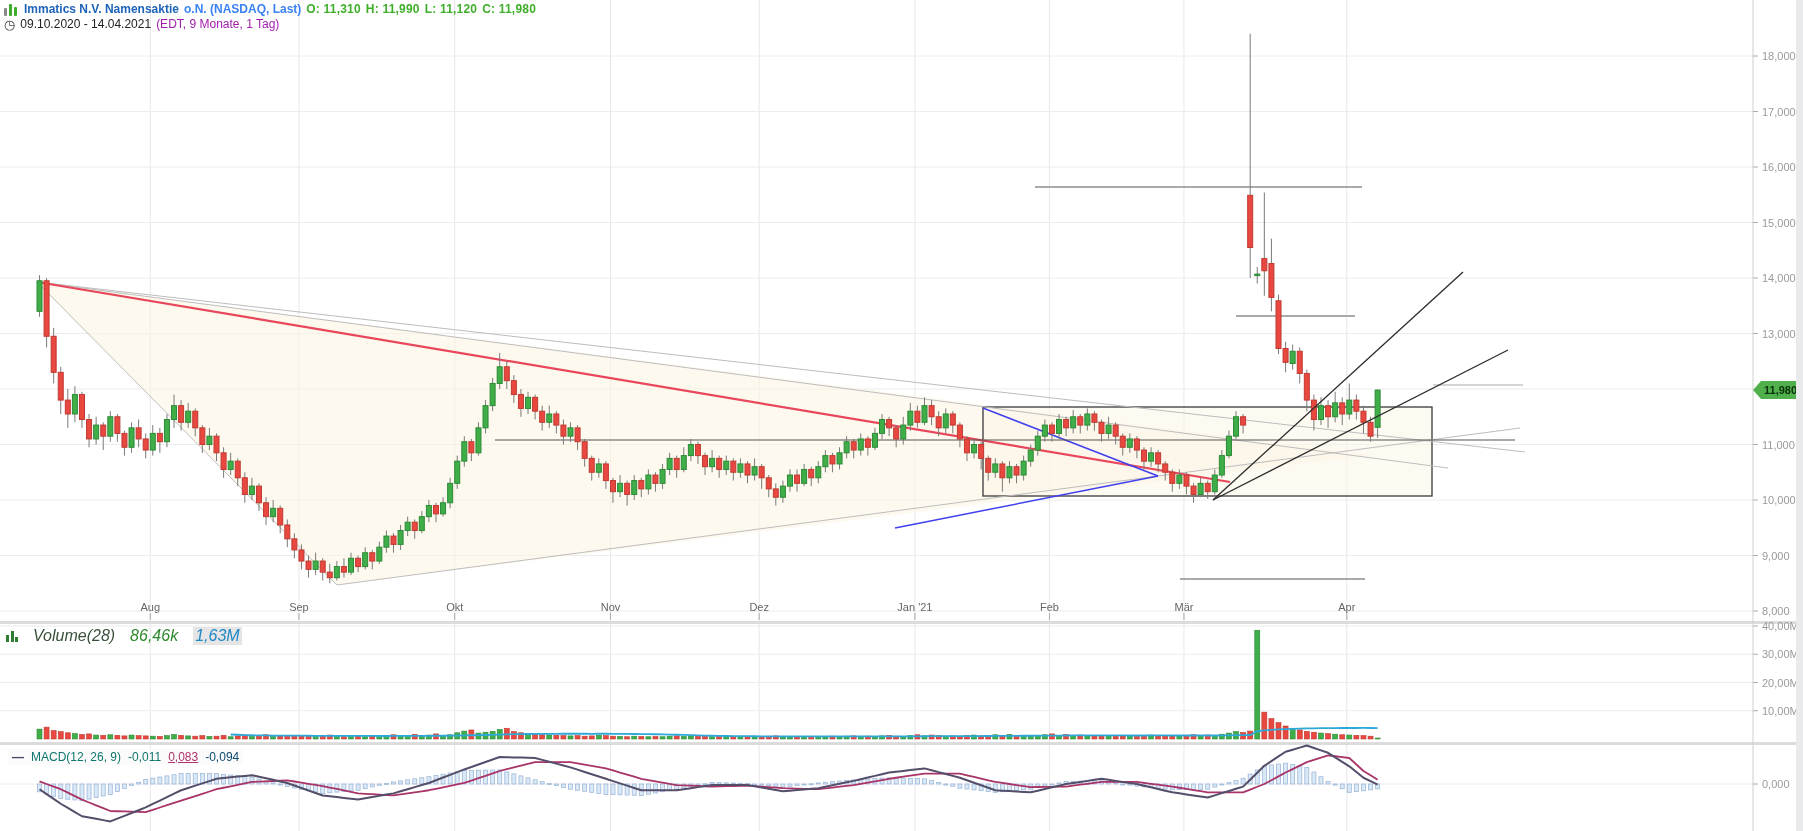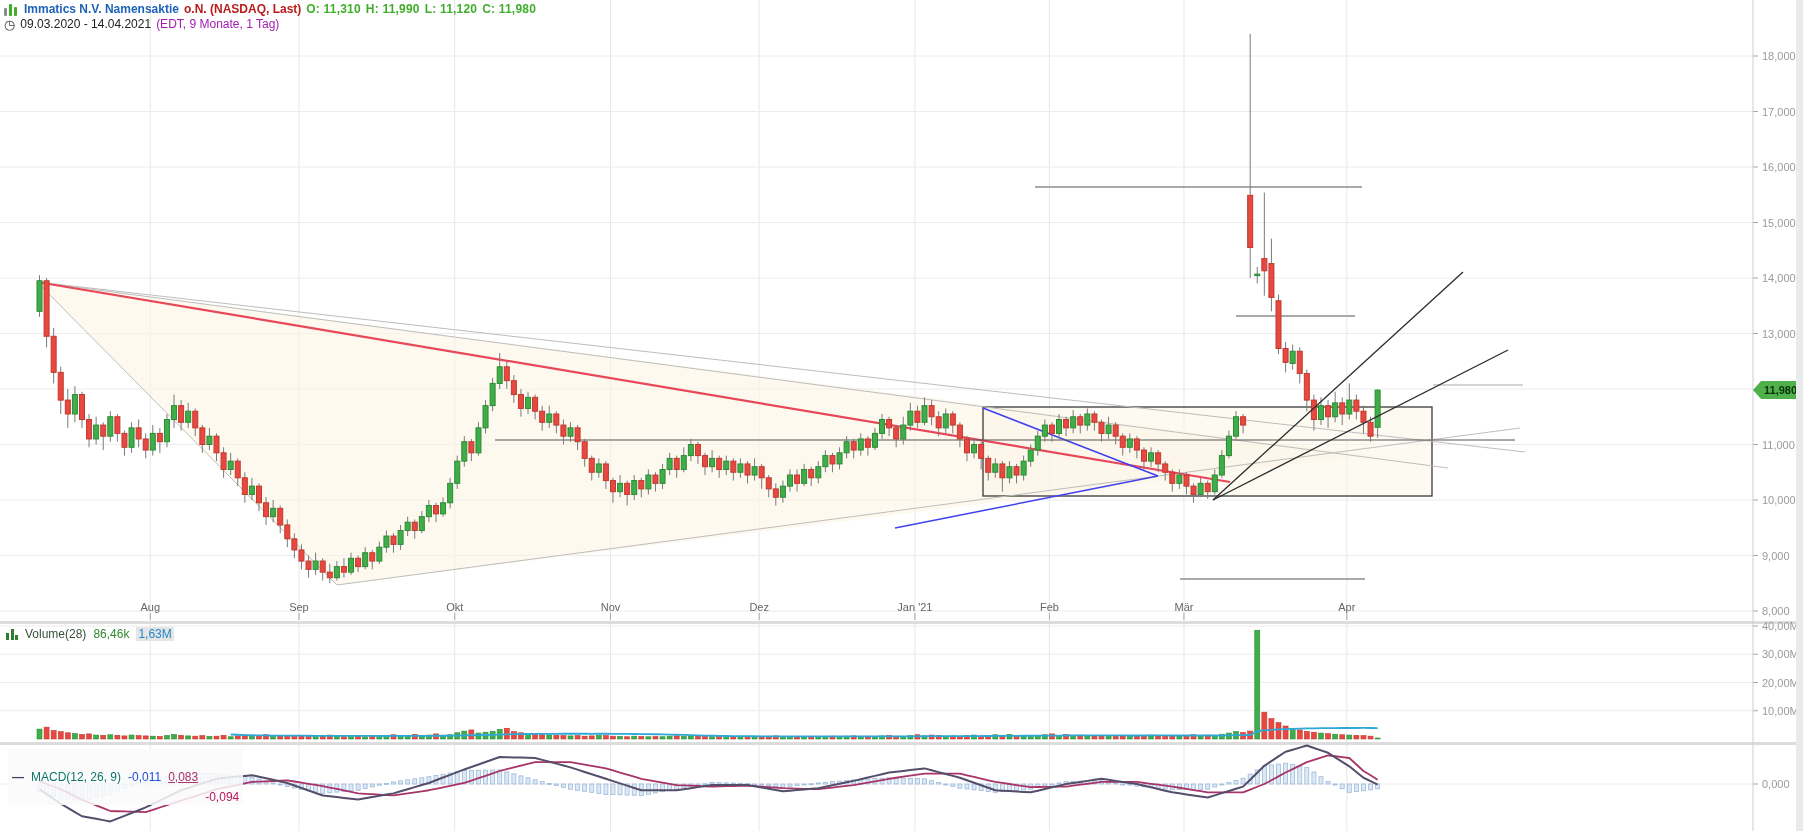--- a/index.html
+++ b/index.html
@@ -1,45 +1,45 @@
 <!DOCTYPE html>
 <html><head>
 <meta charset="utf-8">
 <style>
   html,body{margin:0;padding:0;background:#fff;}
   .chart-root{position:relative;width:1803px;height:831px;background:#fff;overflow:hidden;
               font-family:"Liberation Sans",sans-serif;}
   .hdr{position:absolute;left:4px;top:2px;z-index:30;line-height:15px;}
   .hdr-row{display:flex;align-items:center;gap:5px;font-size:12px;white-space:nowrap;text-align:center;}
   .t-title{color:#1d63b8;font-weight:bold;}
-  .t-sub{color:#b91c1c;font-weight:bold;}
+  .t-sub{color:#3b82f6;font-weight:bold;}
   .t-ohlc{color:#3fae2a;font-weight:bold;letter-spacing:.2px;}
   .t-range{color:#222;}
   .t-per{color:#a21caf;}
   .cdl-icon{display:inline-flex;align-items:flex-end;gap:2px;height:12px;margin-right:2px;}
   .cdl-icon i{display:block;width:3px;background:#3fae2a;border-radius:1px;}
   .cdl-icon i.b1{height:8px;background:#8a8a8a;}
   .cdl-icon i.b2{height:12px;}
   .cdl-icon i.b3{height:9px;}
   .clock-icon{color:#444;font-size:13px;line-height:13px;}
-  .vol-row{position:absolute;left:6px;top:627px;z-index:30;display:flex;align-items:center;gap:7px;font-size:12px;}
+  .vol-row{position:absolute;left:6px;top:627px;z-index:30;display:flex;align-items:center;gap:15px;font-size:16px;font-style:italic;}
   .vol-icon{display:inline-flex;align-items:flex-end;gap:1.5px;height:11px;}
   .vol-icon i{display:block;width:3px;background:#2e7d32;}
   .vol-icon i.v1{height:7px;}
   .vol-icon i.v2{height:11px;}
   .vol-icon i.v3{height:5px;}
   .vol-label{color:#38503a;}
   .vol-v1{color:#2e8a2e;}
   .vol-v2{color:#1e88c7;background:#e5e5e5;padding:0 2px;}
   .macd-row{position:absolute;left:8px;top:749px;z-index:30;display:flex;align-items:center;gap:7px;font-size:12px;background:rgba(250,250,250,.85);padding:1px 4px;}
   .macd-dash{color:#4a4661;font-weight:bold;}
   .macd-label{color:#0f766e;}
-  .macd-v1{color:#1d4ed8;}
+  .macd-v1{color:#0f766e;}
   .macd-v2{color:#b0306a;text-decoration:underline;}
-  .macd-v3{color:#be185d;margin-top:40px;}
+  .macd-v3{color:#0c4a6e;}
   svg{position:absolute;left:0;top:0;}
 </style>
 </head>
 <body>
 
 <div class="chart-root">
 
   <svg id="cv" width="1803" height="831">
       <rect x="0" y="0" width="1803" height="831" fill="#ffffff"></rect>
       <g>
@@ -927,21 +927,21 @@
         </span>
       <span class="t-title">Immatics N.V. Namensaktie</span>
       <span class="t-sub">o.N. (NASDAQ, Last)</span>
       <span class="t-ohlc">O: 11,310</span>
       <span class="t-ohlc">H: 11,990</span>
       <span class="t-ohlc">L: 11,120</span>
       <span class="t-ohlc">C: 11,980</span>
     </div>
     <div class="hdr-row">
       <span class="clock-icon">◷</span>
-      <span class="t-range">09.03.2020 - 14.04.2021</span>
+      <span class="t-range">09.10.2020 - 14.04.2021</span>
       <span class="t-per">(EDT, 9 Monate, 1 Tag)</span>
     </div>
   </div>
 
   <div class="vol-row">
     <span class="vol-icon">
         <i class="v1"></i>
         <i class="v2"></i>
         <i class="v3"></i>
       </span>

